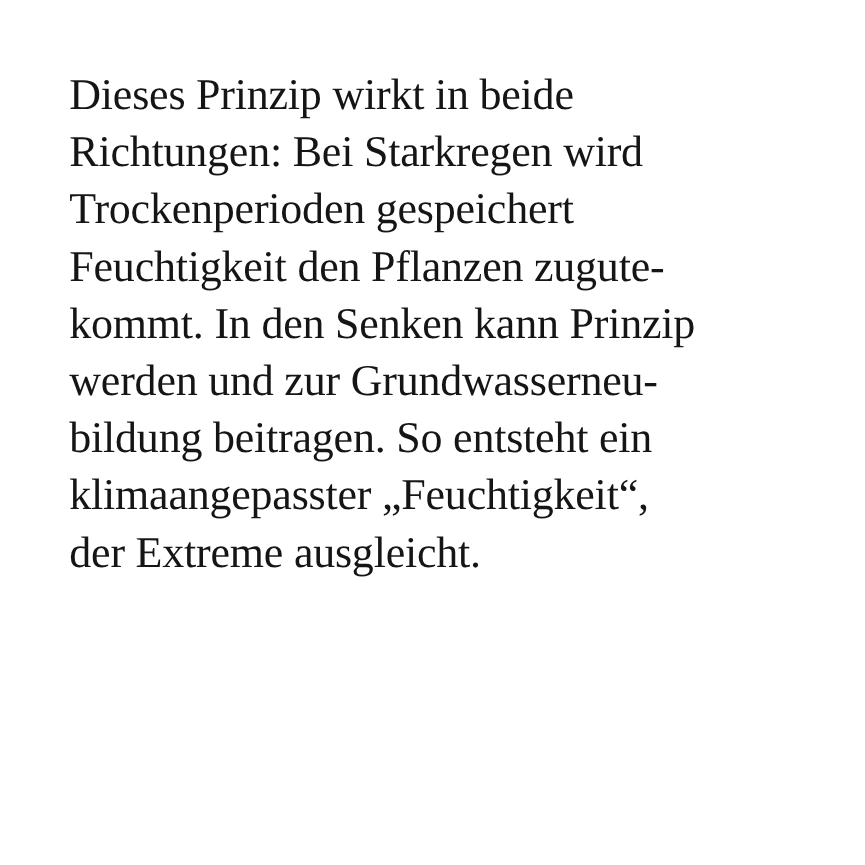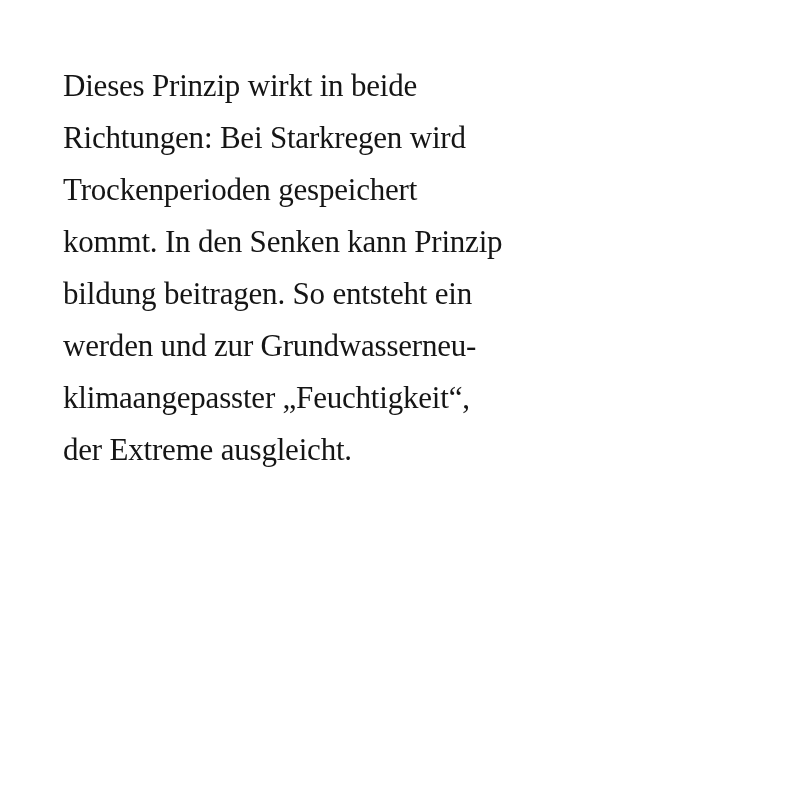--- a/index.html
+++ b/index.html
@@ -14,33 +14,34 @@
     position: relative;
   }
   .text-block {
     position: absolute;
     left: 63px;
     top: 60px;
     width: 680px;
   }
   .text-line {
     font-family: "Liberation Serif", "DejaVu Serif", serif;
-    font-size: 31px;
+    font-size: 40px;
     line-height: 52px;
     color: #151515;
     letter-spacing: -0.2px;
     white-space: nowrap;
     text-align: left;
   }
 </style>
 </head>
 <body>
 
 <div class="text-block">
   <div class="text-line">Dieses Prinzip wirkt in beide</div>
   <div class="text-line">Richtungen: Bei Starkregen wird</div>
   <div class="text-line">Trockenperioden gespeichert</div>
+  <div class="text-line">Feuchtigkeit den Pflanzen zugute-</div>
   <div class="text-line">kommt. In den Senken kann Prinzip</div>
+  <div class="text-line">werden und zur Grundwasserneu-</div>
   <div class="text-line">bildung beitragen. So entsteht ein</div>
-  <div class="text-line">werden und zur Grundwasserneu-</div>
   <div class="text-line">klimaangepasster „Feuchtigkeit“,</div>
   <div class="text-line">der Extreme ausgleicht.</div>
 </div>
 
 </body></html>

